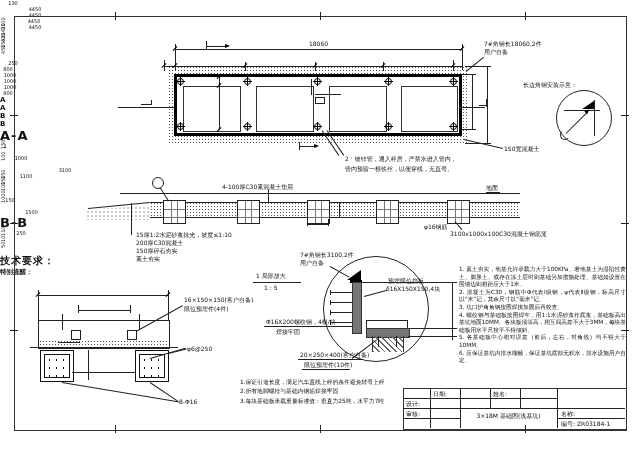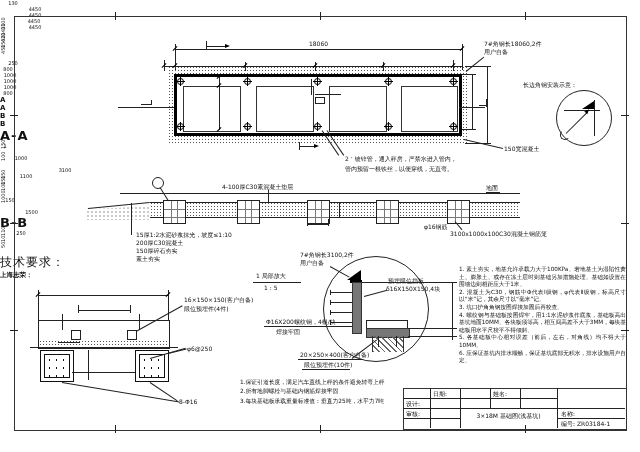--- a/index.html
+++ b/index.html
@@ -2,21 +2,21 @@
 <html><head>
 <meta charset="utf-8">
 <style>
   html,body{margin:0;padding:0;background:#e8e8e8}
   #sheet{position:relative;width:640px;height:452px;background:#fff;
     font-family:"DejaVu Sans","Liberation Sans",sans-serif;color:#111;overflow:hidden}
   .t{position:absolute;font-size:6px;line-height:7px;white-space:nowrap;color:#111}
   .t5{font-size:5px;line-height:6px}
   .t65{font-size:6.5px;font-weight:bold}
   .t7{font-size:7px;font-weight:bold}
-  .t75{font-size:12px;font-weight:normal;letter-spacing:1px}
+  .t75{font-size:10px;font-weight:bold;letter-spacing:1px}
   .t9{font-size:13px;font-weight:bold;letter-spacing:1px}
   .t10{font-size:10px;font-weight:bold;letter-spacing:3px}
   .c{text-align:center}
   .rot{transform:rotate(-90deg);transform-origin:0 0}
   .ln{position:absolute;height:1px;background:#222}
   .lv{position:absolute;width:1px;background:#222}
   .dl{position:absolute;height:1px;background:#222;transform-origin:0 50%}
   .tk{position:absolute;width:6px;height:1px;background:#000;transform:rotate(-45deg)}
   .stip{position:absolute;background-image:radial-gradient(circle,#555 .5px,transparent .8px);background-size:3px 3px}
   .stip4{background-size:4px 4px}
@@ -302,21 +302,21 @@
   <div class="t75" style="left:468px;top:253px">技术要求：</div>
   <div class="note" style="position:absolute;left:459px;top:266px;width:167px">
     <p>1. 素土夯实，地基允许承载力大于100KPa。若地基土为湿陷性黄土、膨胀土、或存在冻土层时则基础另加措施处理。基础如设置在围墙边则相距应大于1米。</p>
     <p>2. 混凝土为C30，钢筋中Φ代表Ⅰ级钢，φ代表Ⅱ级钢，标高尺寸以“米”记，其余尺寸以“毫米”记。</p>
     <p>3. 坑口护角角钢按图焊接加固后再校查。</p>
     <p>4. 螺纹钢与基础板按图焊牢，用1:1水泥砂浆作底浆，基础板高出基坑地面10MM。各块板须等高，相互间高差不大于3MM，每块基础板用水平尺校平不得倾斜。</p>
     <p>5. 各基础板中心相对误差（前后，左右，对角线）均不得大于10MM。</p>
     <p>6. 应保证基坑内排水顺畅，保证基坑底部无积水，排水设施用户自定。</p>
   </div>
 
-  <div class="t65" style="left:244px;top:369px">上海志荣：</div>
+  <div class="t65" style="left:244px;top:369px">特别提醒：</div>
   <div class="note2" style="position:absolute;left:240px;top:378px;width:145px">
     <p>1.保证引道长度，满足汽车直线上秤的条件避免转弯上秤</p>
     <p>2.所有地脚螺栓与基础内钢筋焊接牢固</p>
     <p>3.每块基础板承载重量标准值：垂直力25吨，水平力7吨</p>
   </div>
 
   <div class="frame" style="left:403px;top:388px;width:222px;height:40px"></div>
   <i class="ln" style="left:403px;top:398px;width:154px"></i>
   <i class="ln" style="left:403px;top:408px;width:222px"></i>
   <i class="ln" style="left:403px;top:418px;width:57px"></i>

